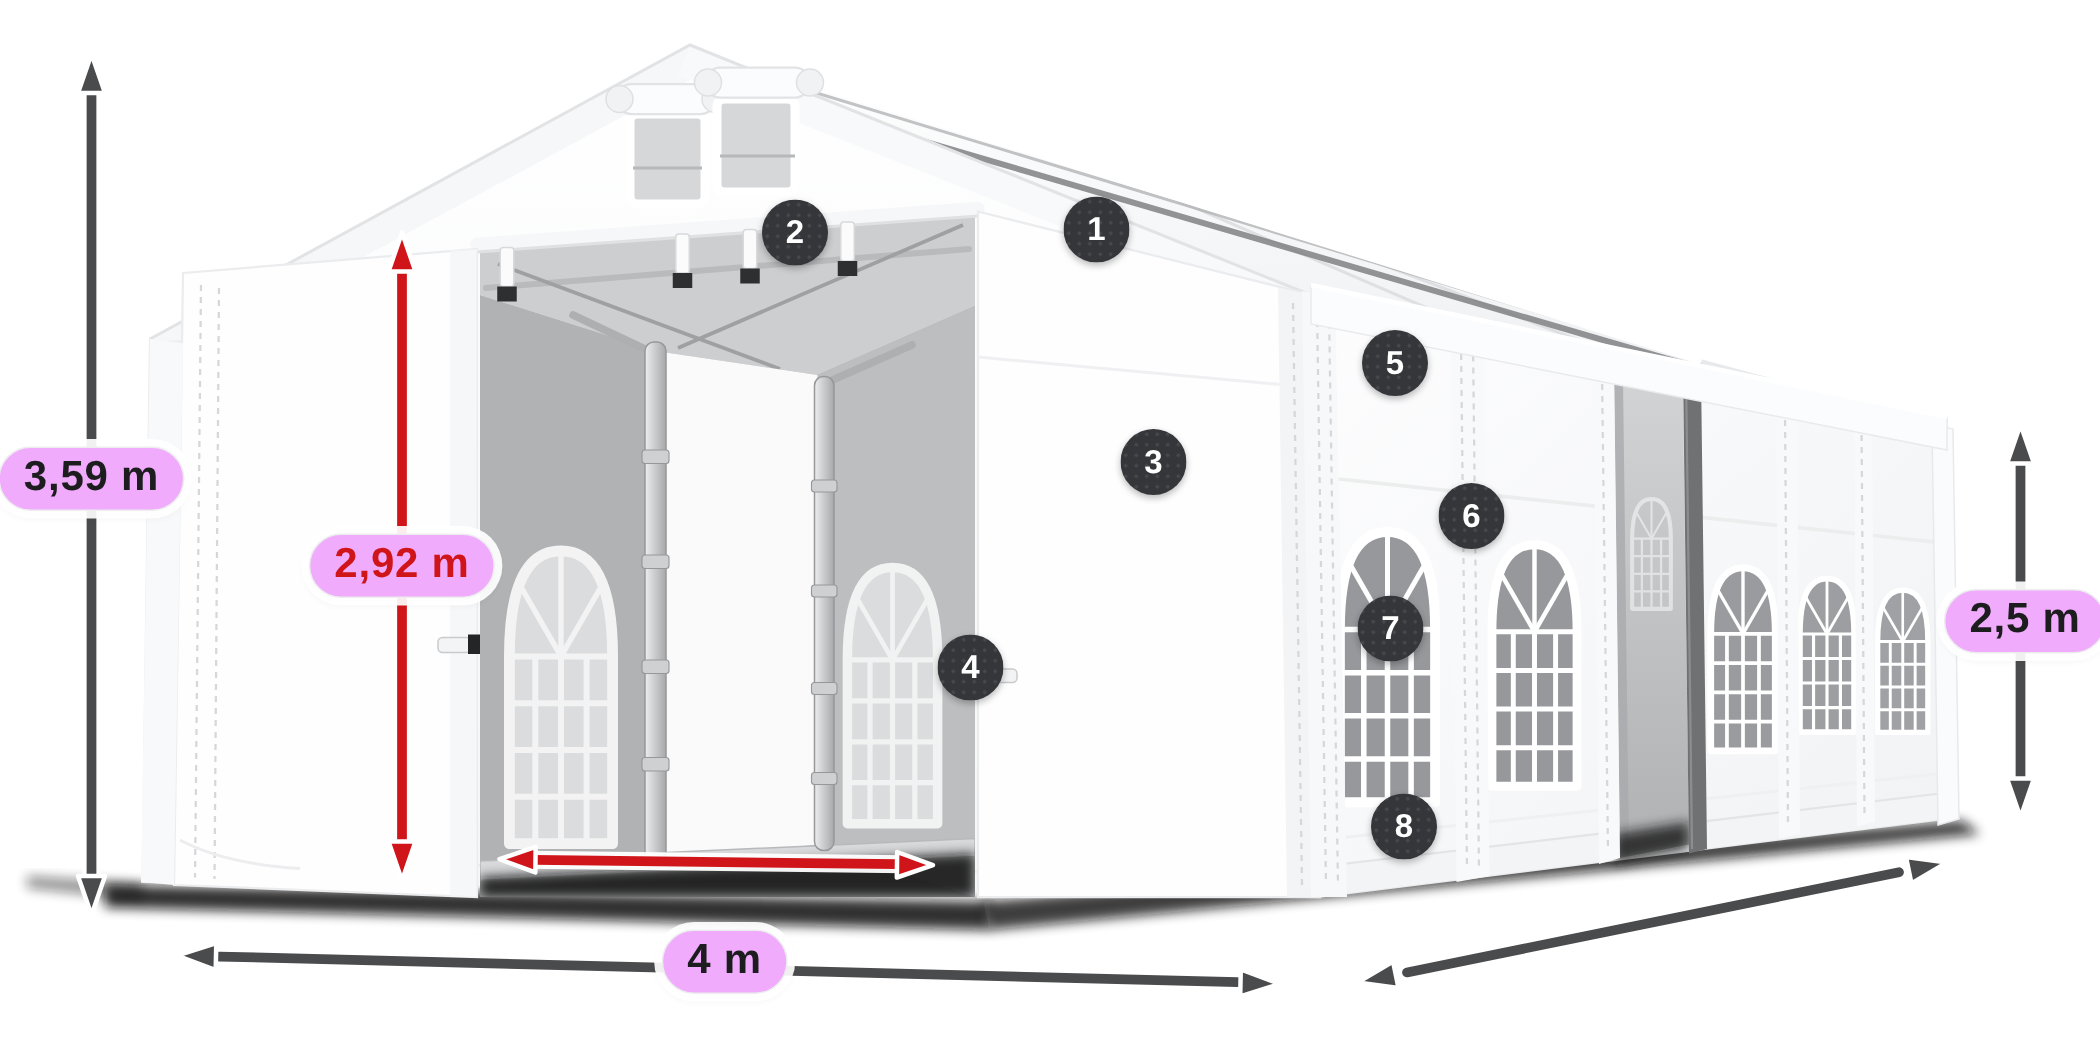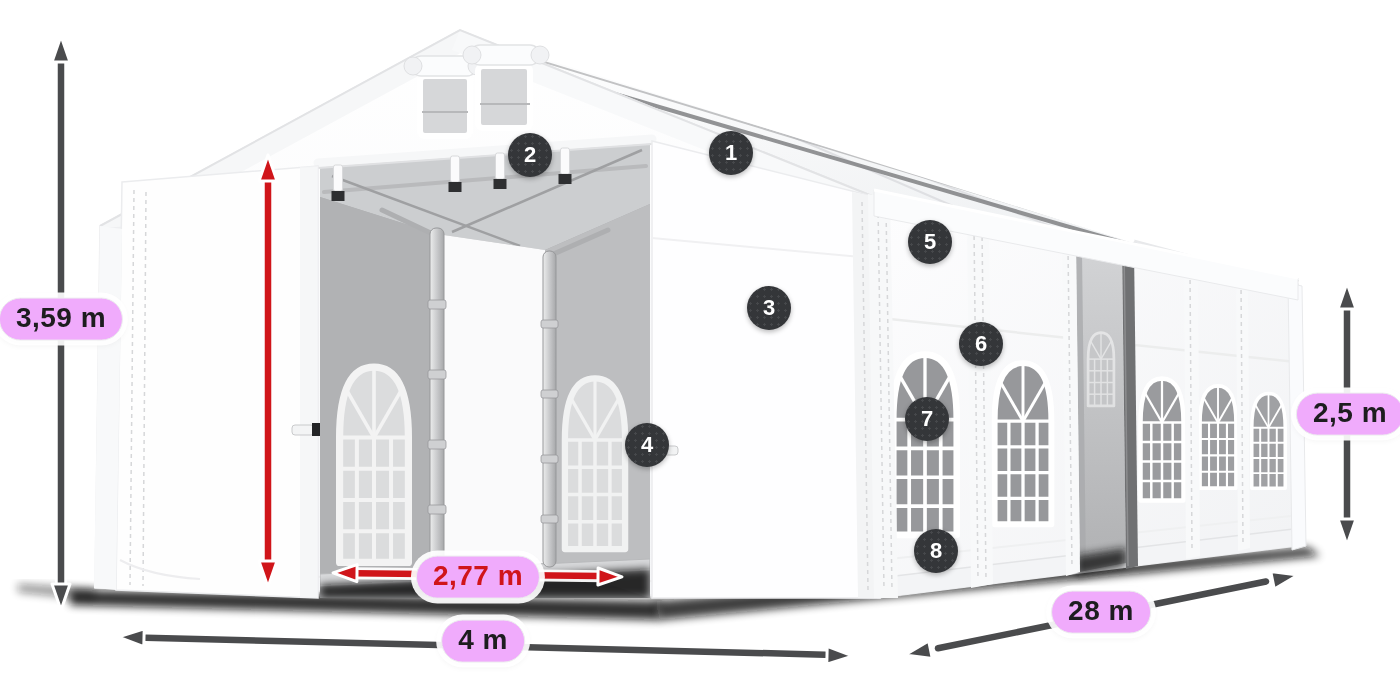--- a/index.html
+++ b/index.html
@@ -266,23 +266,22 @@
       <g class="arrow-dark">
         <line class="arrow-under" x1="1347" y1="300" x2="1347" y2="528"></line>
         <line class="arrow-line" x1="1347" y1="304" x2="1347" y2="524"></line>
         <polygon class="arrow-head" points="1347,283 1338,309 1356,309"></polygon>
         <polygon class="arrow-head" points="1347,545 1338,519 1356,519"></polygon>
       </g>
     </g>
   </svg>
 
   <div class="pill dark" style="left:61px;top:319px">3,59 m</div>
-  <div class="pill red" style="left:478px;top:577px">2,77 m</div>
+  <div class="pill red" style="left:268px;top:377px">2,92 m</div>
   <div class="pill dark" style="left:483px;top:641px">4 m</div>
-  <div class="pill dark" style="left:1101px;top:612px">28 m</div>
   <div class="pill dark" style="left:1350px;top:414px">2,5 m</div>
 
   <div class="marker" style="left:731px;top:153px">1</div>
   <div class="marker" style="left:530px;top:155px">2</div>
   <div class="marker" style="left:769px;top:308px">3</div>
   <div class="marker" style="left:647px;top:445px">4</div>
   <div class="marker" style="left:930px;top:242px">5</div>
   <div class="marker" style="left:981px;top:344px">6</div>
   <div class="marker" style="left:927px;top:419px">7</div>
   <div class="marker" style="left:936px;top:551px">8</div>

